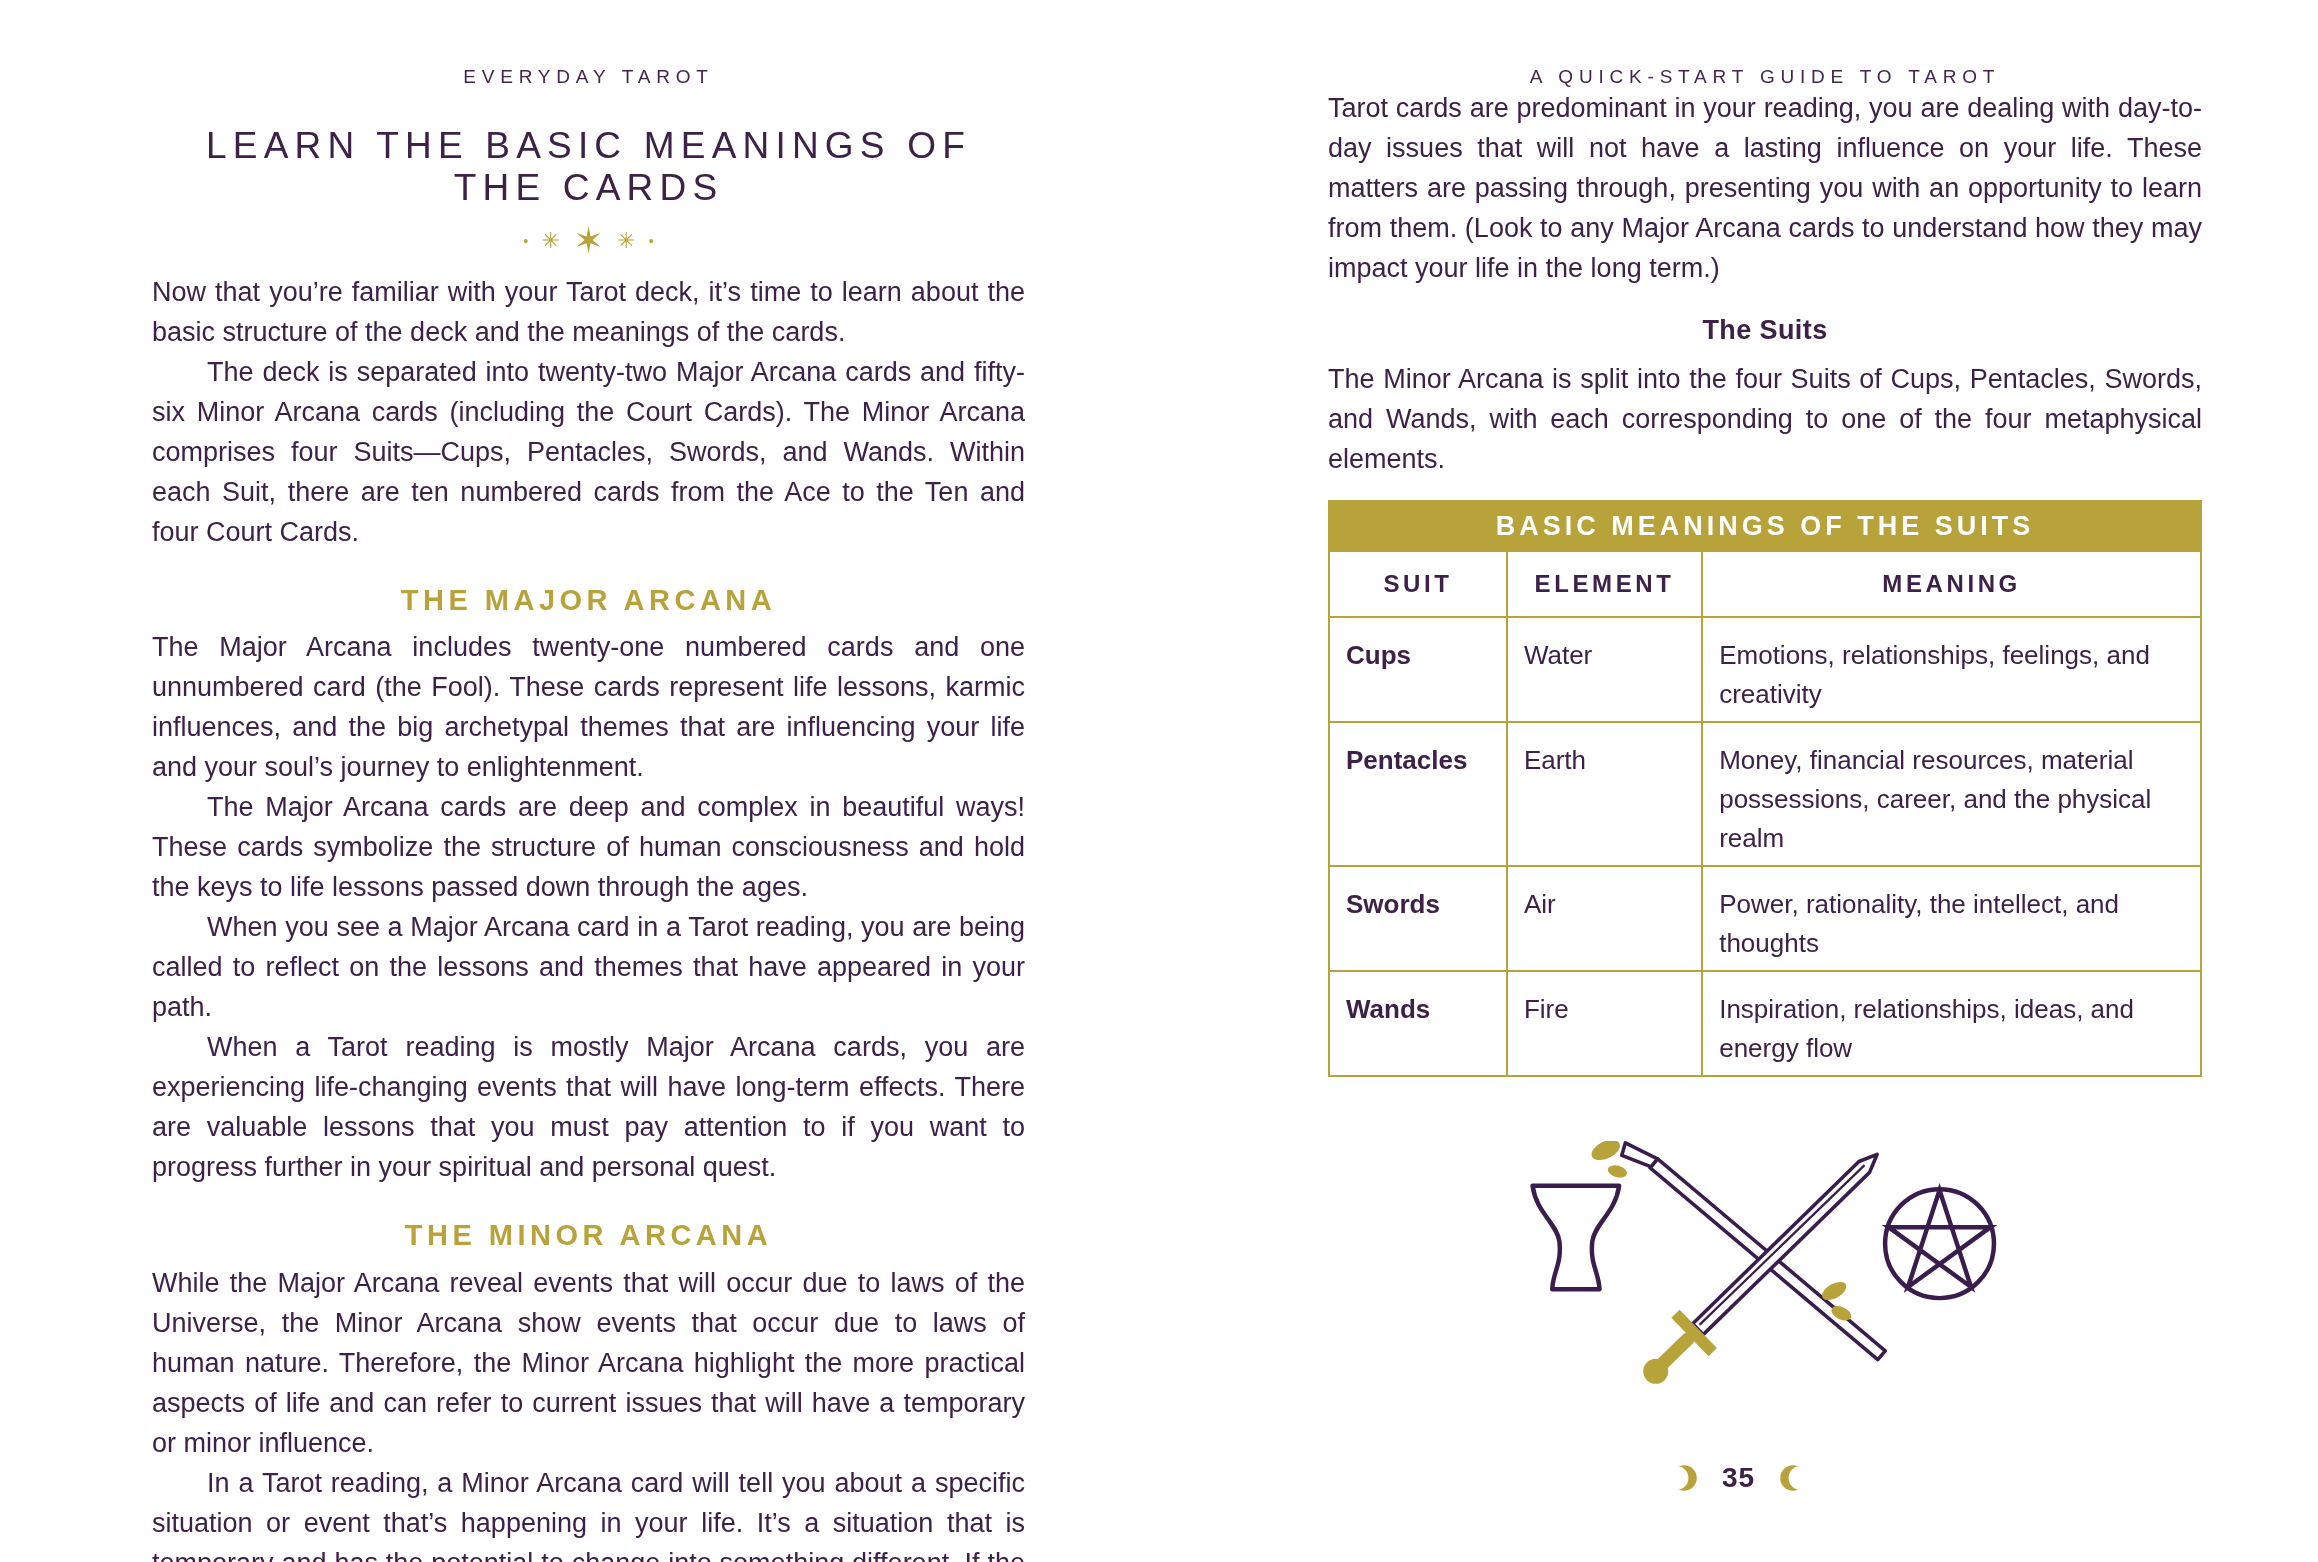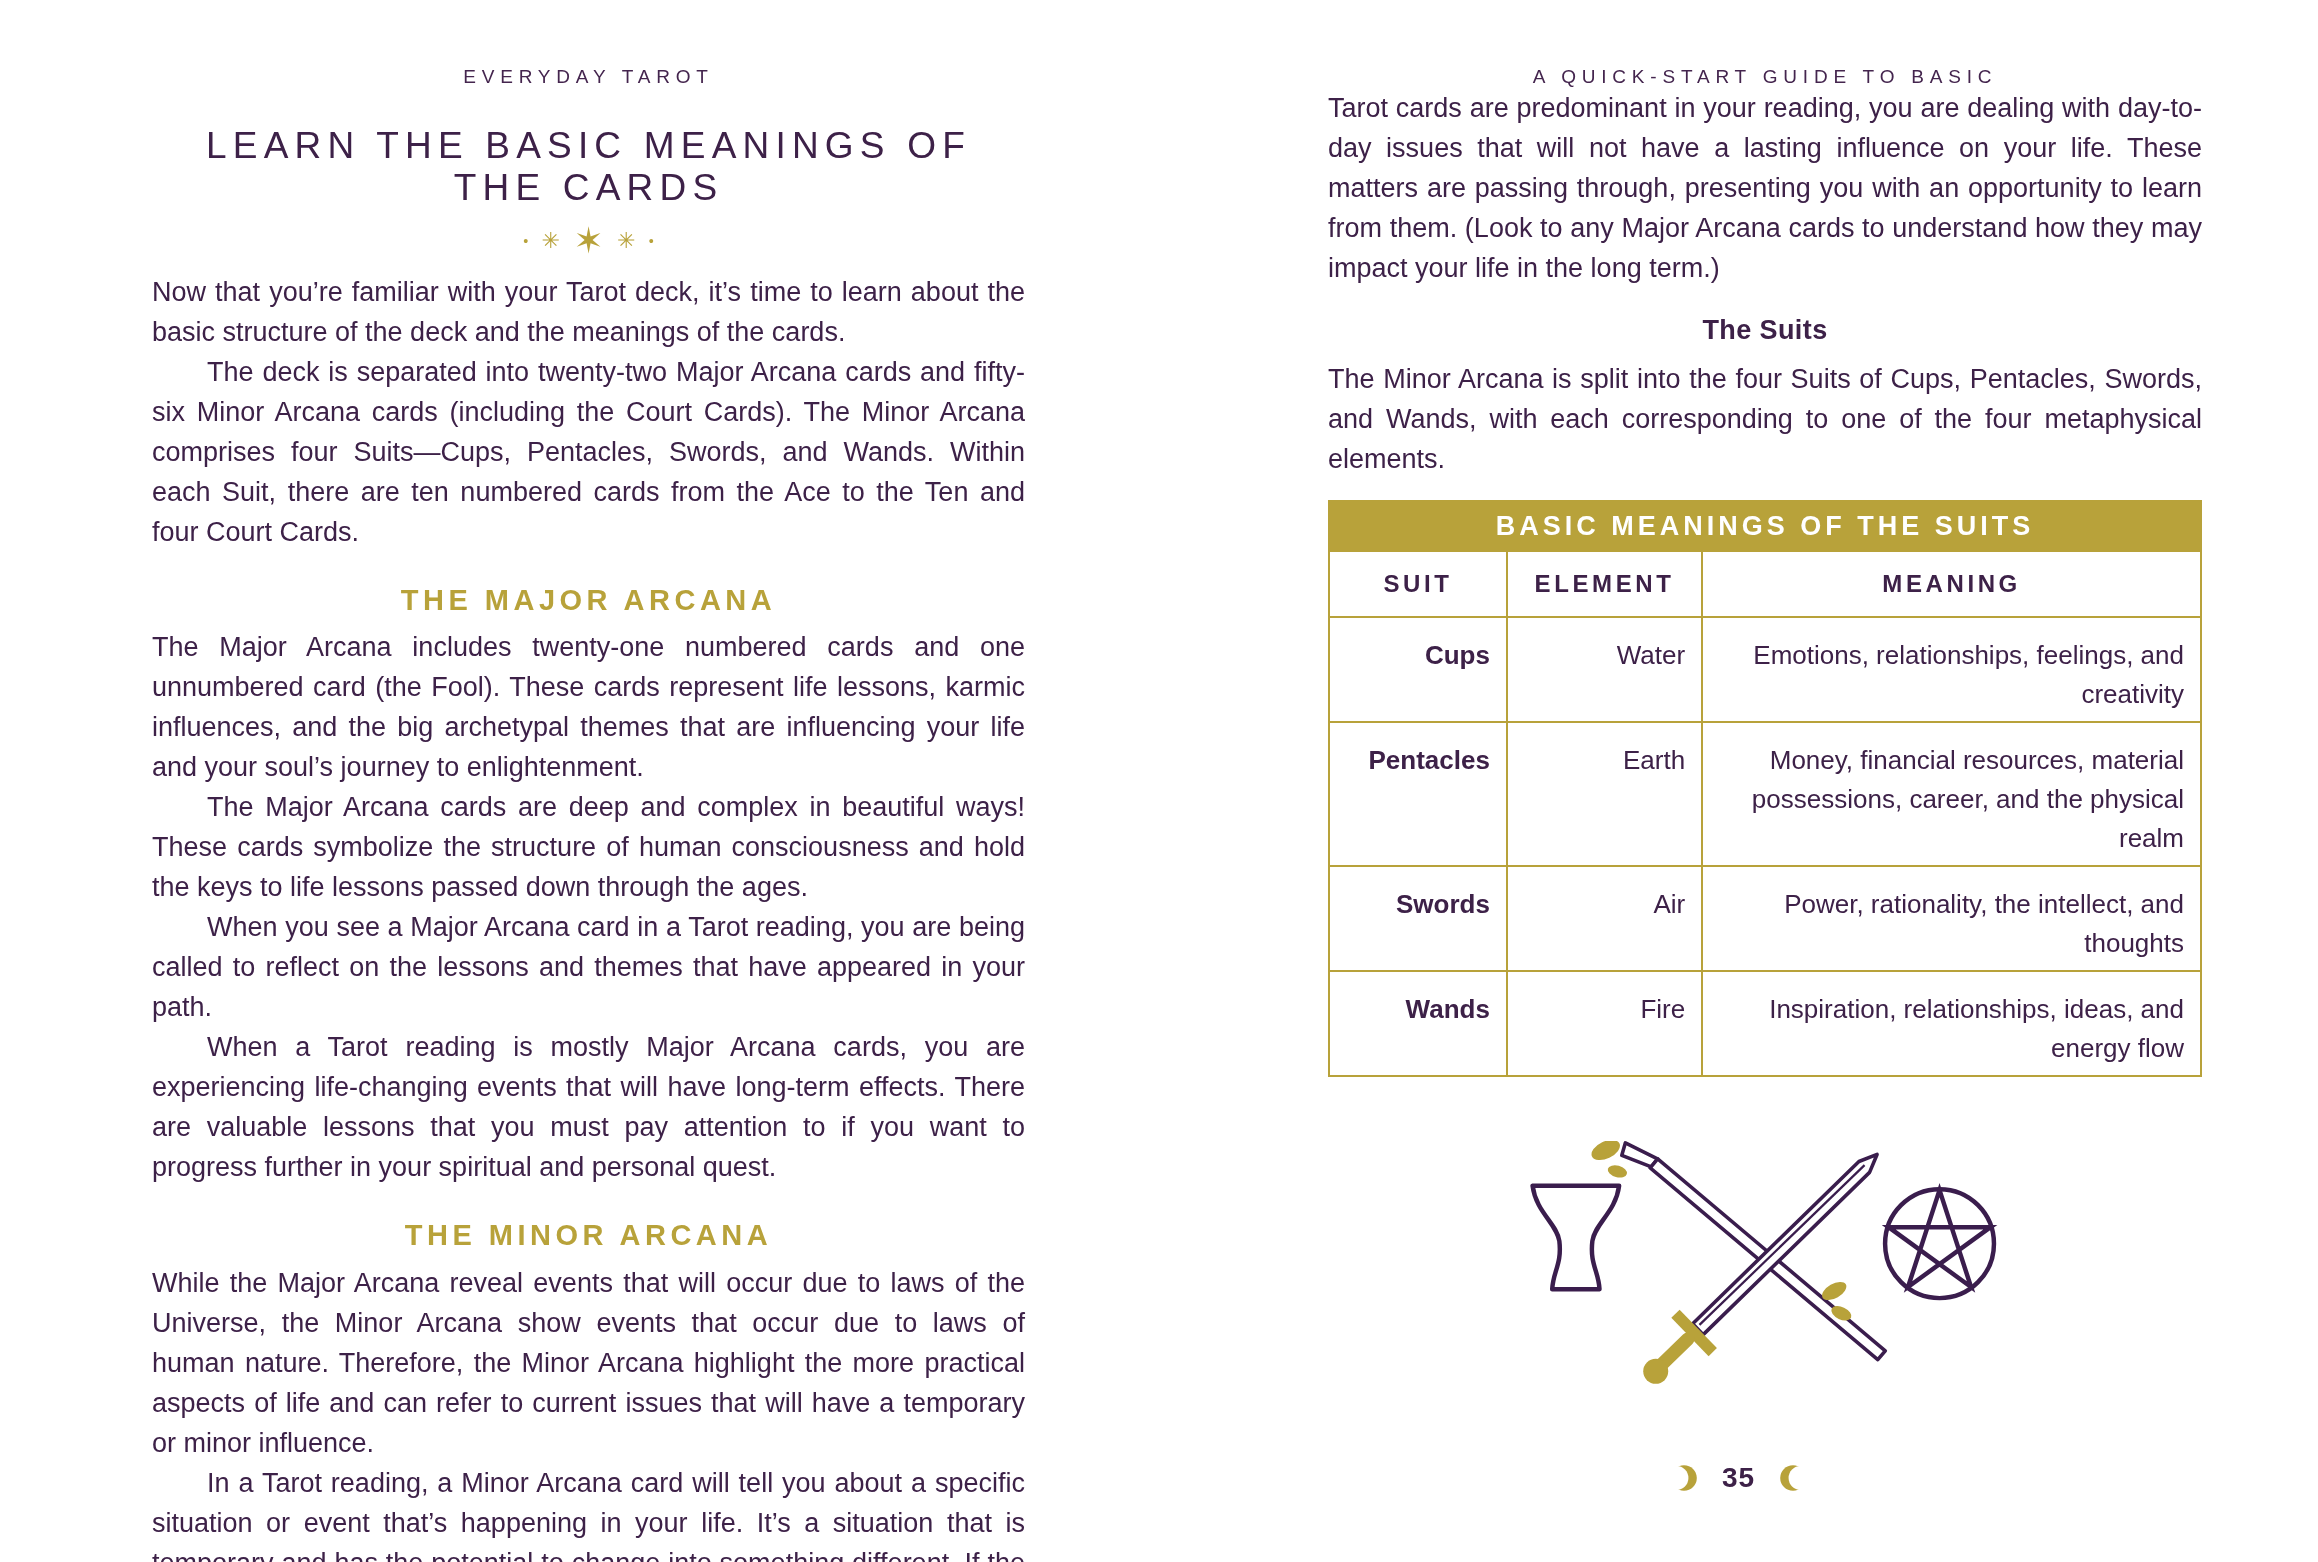--- a/index.html
+++ b/index.html
@@ -57,21 +57,21 @@
   .table-title-cell{
     background:#b8a23a;color:#ffffff;
     font-size:27px;font-weight:700;letter-spacing:4px;
     text-align:center;padding:9px 5.4px 8px;
   }
   .col-head{
     font-size:24px;font-weight:700;letter-spacing:3.6px;color:#3d2148;
     text-align:center;padding:18px 8px;
   }
   td.cell{
-    text-align:right;vertical-align:top;
+    text-align:left;vertical-align:top;
     font-size:26px;line-height:39px;color:#3d2148;
     padding:18px 16px 7.1px;
   }
   td.cell-suit{font-weight:700;}
   .col-suit{width:20.4%;}
   .col-element{width:22.4%;}
   .col-meaning{width:57.2%;}
 
   .illustration{margin-top:64px;text-align:center;}
 
@@ -110,21 +110,21 @@
     <p class="body indent">When a Tarot reading is mostly Major Arcana cards, you are experiencing life-changing events that will have long-term effects. There are valuable lessons that you must pay attention to if you want to progress further in your spiritual and personal quest.</p>
 
     <h2 class="gold-heading">THE MINOR ARCANA</h2>
 
     <p class="body">While the Major Arcana reveal events that will occur due to laws of the Universe, the Minor Arcana show events that occur due to laws of human nature. Therefore, the Minor Arcana highlight the more practical aspects of life and can refer to current issues that will have a temporary or minor influence.</p>
     <p class="body indent cont">In a Tarot reading, a Minor Arcana card will tell you about a specific situation or event that’s happening in your life. It’s a situation that is temporary and has the potential to change into something different. If the Minor Arcana</p>
 
   </section>
 
   <section class="page page-right">
-    <header class="running-head">A QUICK-START GUIDE TO BASIC</header>
+    <header class="running-head">A QUICK-START GUIDE TO TAROT</header>
 
     <p class="body p-right-first">Tarot cards are predominant in your reading, you are dealing with day-to-day issues that will not have a lasting influence on your life. These matters are passing through, presenting you with an opportunity to learn from them. (Look to any Major Arcana cards to understand how they may impact your life in the long term.)</p>
 
     <h3 class="suits-heading">The Suits</h3>
 
     <p class="body">The Minor Arcana is split into the four Suits of Cups, Pentacles, Swords, and Wands, with each corresponding to one of the four metaphysical elements.</p>
 
     <table class="suits-table">
       <colgroup>
         <col class="col-suit">

